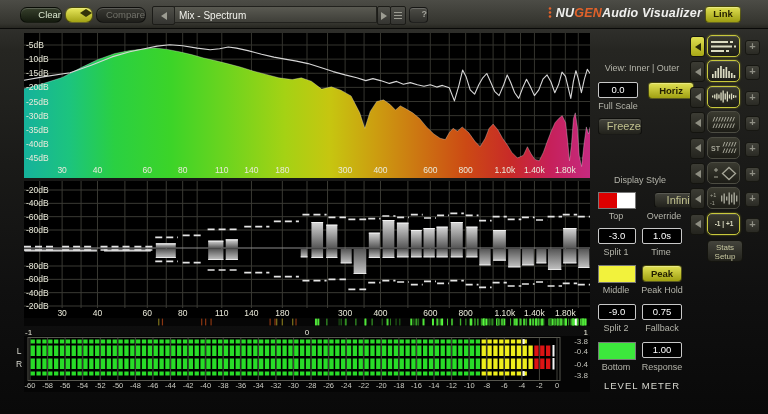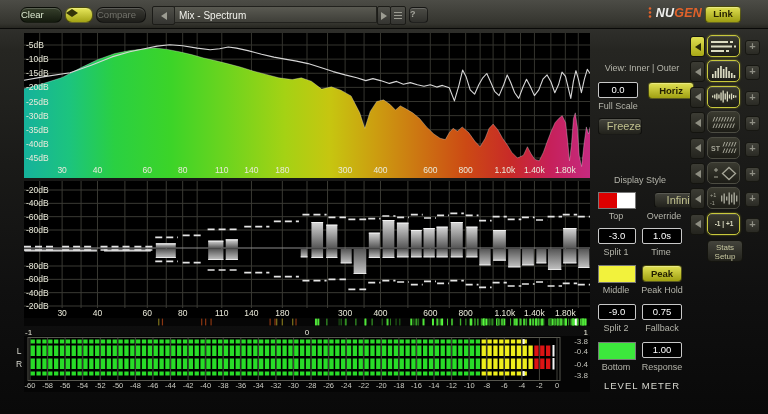--- a/index.html
+++ b/index.html
@@ -3,21 +3,21 @@
 <meta charset="utf-8">
 <style>
   html,body{margin:0;padding:0;background:#000;}
   #app{position:relative;width:768px;height:414px;overflow:hidden;
        font-family:"Liberation Sans",sans-serif;
        background:linear-gradient(180deg,#3c3c38 0%,#262622 12%,#1a1a18 40%,#101010 70%,#090909 100%);}
   
   #topbar{position:absolute;left:0;top:0;width:768px;height:28px;
           background:linear-gradient(180deg,#4c4c46,#34342e 85%,#262620);border-bottom:1px solid #0a0a08;}
   .tbtn{position:absolute;border:1px solid rgba(0,0,0,.55);border-radius:7px;font-size:9.5px;
-        text-align:left;cursor:default;box-shadow:inset 0 1px 0 rgba(255,255,255,.18);}
+        text-align:right;cursor:default;box-shadow:inset 0 1px 0 rgba(255,255,255,.18);}
   #clear{left:20px;top:7px;width:40px;height:14px;line-height:13px;
          background:linear-gradient(180deg,#37402c,#141a0e);color:#dce8d0;}
   #swap{left:65px;top:7px;width:26px;height:14px;background:linear-gradient(180deg,#e8e85c,#a2a214);}
   #compare{left:96px;top:7px;width:48px;height:14px;line-height:13px;
            background:linear-gradient(180deg,#3a3a34,#1e1e1a);color:#72726a;}
   .tri{display:inline-block;width:0;height:0;}
   .tri-l{border-top:4px solid transparent;border-bottom:4px solid transparent;border-right:6px solid #33330a;}
   .tri-r{border-top:4px solid transparent;border-bottom:4px solid transparent;border-left:6px solid #33330a;}
   .navbtn{position:absolute;top:6px;height:17px;background:linear-gradient(180deg,#50504a,#343430);
           border:1px solid #1c1c18;border-radius:2px;display:flex;align-items:center;justify-content:center;}
@@ -102,20 +102,21 @@
       </div>
     <div id="help" class="tbtn">?</div>
     <div id="brand">
       <svg width="5" height="13">
         <circle cx="2" cy="2.5" r="1.3" fill="#e2622a"></circle>
           <circle cx="2" cy="6.5" r="1.3" fill="#e2622a"></circle>
           <circle cx="2" cy="10.5" r="1.3" fill="#e2622a"></circle>
       </svg>
       <span>NU</span>
         <span class="accent">GEN</span>
+        <span> Audio Visualizer</span>
     </div>
     <div id="link">Link</div>
   </div>
 
   <svg id="spectrum" class="plot" width="566" height="145">
       <defs>
         <linearGradient id="sg" x1="0" y1="0" x2="566" y2="0" gradientUnits="userSpaceOnUse">
           <stop offset="0" stop-color="#16b29c"></stop>
           <stop offset="0.08" stop-color="#1cc47e"></stop>
           <stop offset="0.16" stop-color="#2ad042"></stop>

